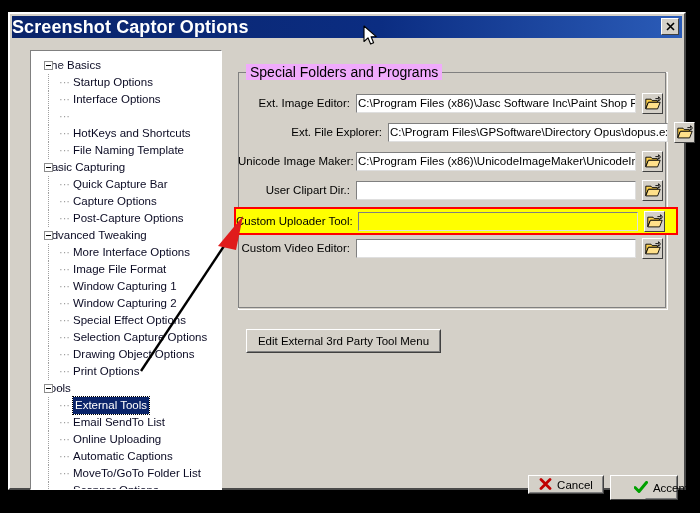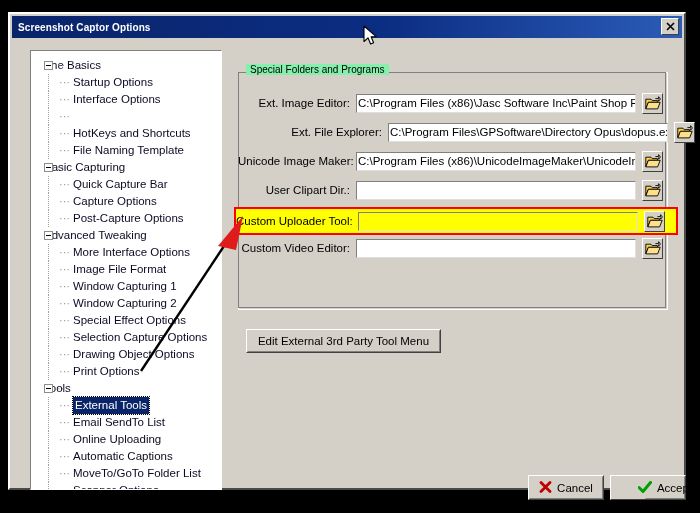--- a/index.html
+++ b/index.html
@@ -40,23 +40,22 @@
     top: 2px;
     width: 670px;
     height: 22px;
     background: linear-gradient(to right, #0a246a 0%, #0b2d82 55%, #2b5cb8 100%);
     display: flex;
     align-items: center;
     box-sizing: border-box;
   }
   .titlebar-text {
     color: #ffffff;
-    font-size: 10px;
+    font-size: 18px;
     font-weight: bold;
-    padding-left: 6px;
     letter-spacing: 0.1px;
     white-space: nowrap;
     font-family: "Liberation Sans", sans-serif;
   }
   .titlebar-close {
     position: absolute;
     right: 3px;
     top: 2px;
     width: 18px;
     height: 17px;
@@ -176,23 +175,23 @@
     top: -1px;
     right: 1px;
     bottom: 1px;
     border: 1px solid #808080;
     box-sizing: border-box;
   }
   .group-title {
     position: absolute;
     left: 14px;
     top: 14px;
-    background: #86efac;
+    background: #f0abfc;
     padding: 0 4px;
-    font-size: 10px;
+    font-size: 14px;
     color: #000000;
     white-space: nowrap;
     font-family: "Liberation Sans", sans-serif;
   }
 
   .field-row {
     position: absolute;
     left: 6px;
     height: 22px;
     width: 430px;
@@ -293,27 +292,27 @@
     top: 279px;
     width: 195px;
     height: 24px;
   }
 
   #cancel-btn {
     position: absolute;
     left: 518px;
     top: 461px;
     width: 76px;
-    height: 25px;
+    height: 19px;
   }
   #accept-btn {
     position: absolute;
     left: 600px;
     top: 461px;
-    width: 76px;
+    width: 68px;
     height: 25px;
     padding-left: 34px;
   }
   .btn-icon { margin-right: 5px; display: flex; align-items: center; }
 
   
   #annot-arrow {
     position: absolute;
     left: 0;
     top: 0;

